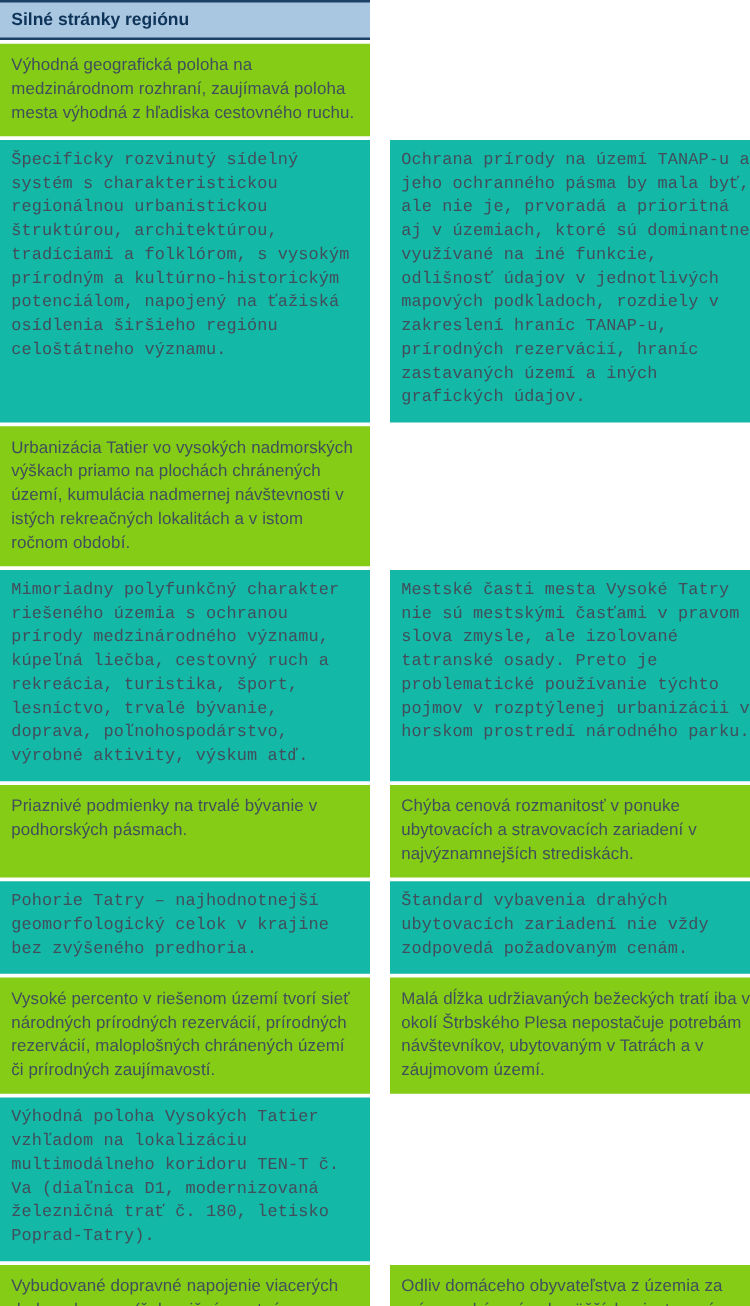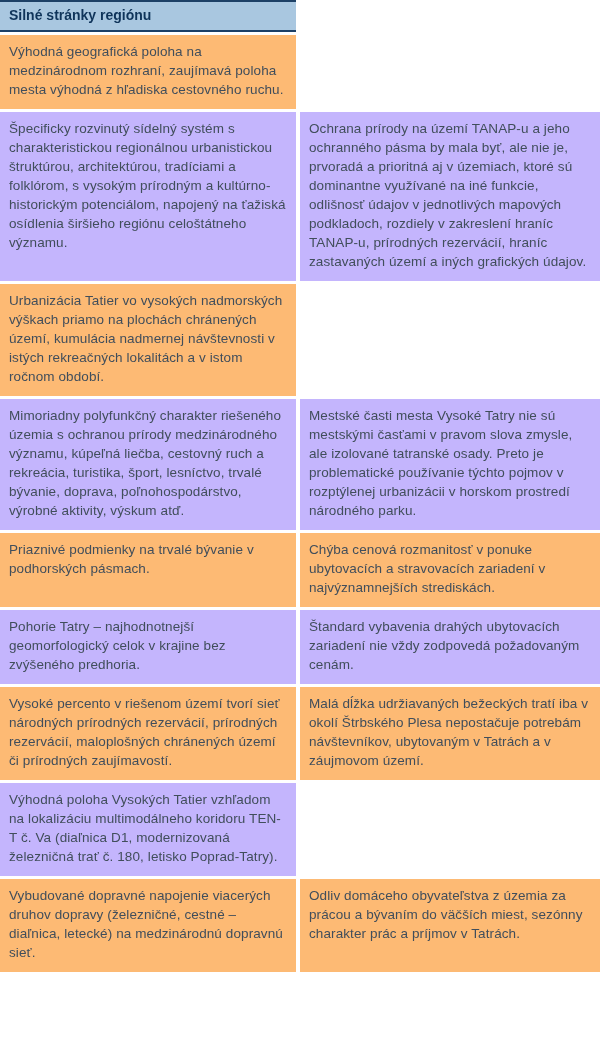--- a/index.html
+++ b/index.html
@@ -16,21 +16,21 @@
     display: flex;
     flex-direction: column;
     width: 600px;
     height: 1045px;
     box-sizing: border-box;
     background: #ffffff;
   }
   .t-row {
     display: grid;
     grid-template-columns: 296px 300px;
-    column-gap: 4px;
+    column-gap: 16px;
   }
   .t-row + .t-row {
     margin-top: 3px;
   }
   .header-cell {
     background: #a9c7e0;
     border-top: 2px solid #1d4066;
     border-bottom: 2px solid #1d4066;
     color: #0f345a;
     font-size: 14px;
@@ -38,22 +38,22 @@
     padding: 5px 8px 6px 9px;
     line-height: 17px;
   }
   .cell {
     color: #414e5b;
     font-size: 13.5px;
     line-height: 19px;
     padding: 7px 8px 10px 9px;
     letter-spacing: 0.1px;
   }
-  .row-light .cell { background: #fdba74; }
-  .row-dark  .cell { background: #c4b5fd; }
+  .row-light .cell { background: #84cc16; }
+  .row-dark  .cell { background: #14b8a6; font-family: Liberation Mono, monospace; }
 </style>
 </head>
 <body>
 
 <div class="swot-table">
 
   <div class="t-row">
     <div class="header-cell">Silné stránky regiónu</div>
   </div>
 

